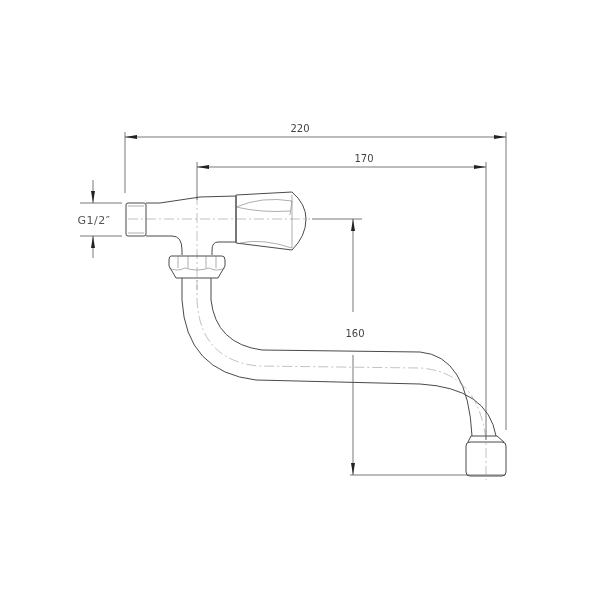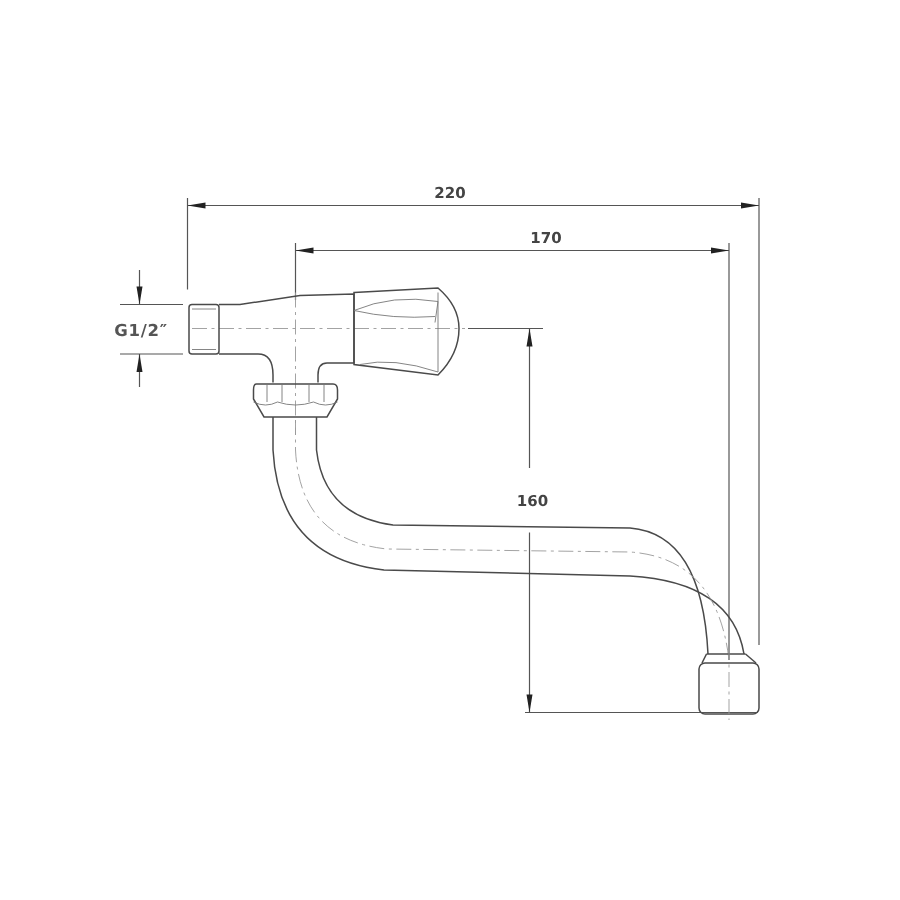--- a/index.html
+++ b/index.html
@@ -1,17 +1,17 @@
 <!DOCTYPE html>
 <html><head>
   <meta charset="utf-8">
   <style>
     html, body { margin: 0; padding: 0; background: #ffffff; }
     body { width: 600px; height: 600px; overflow: hidden; position: relative; }
-    .canvas { position: absolute; left: 0; top: 0; width: 550px; height: 600px; font-weight: bold; }
+    .canvas { position: absolute; left: 0; top: 0; width: 550px; height: 600px; }
     svg { display: block; }
     .dim-text {
       font-family: "DejaVu Sans", sans-serif;
       font-size: 10px;
       fill: #444444;
     }
     .dim-text-g {
       font-family: "DejaVu Sans", sans-serif;
       font-size: 11px;
       fill: #555555;

